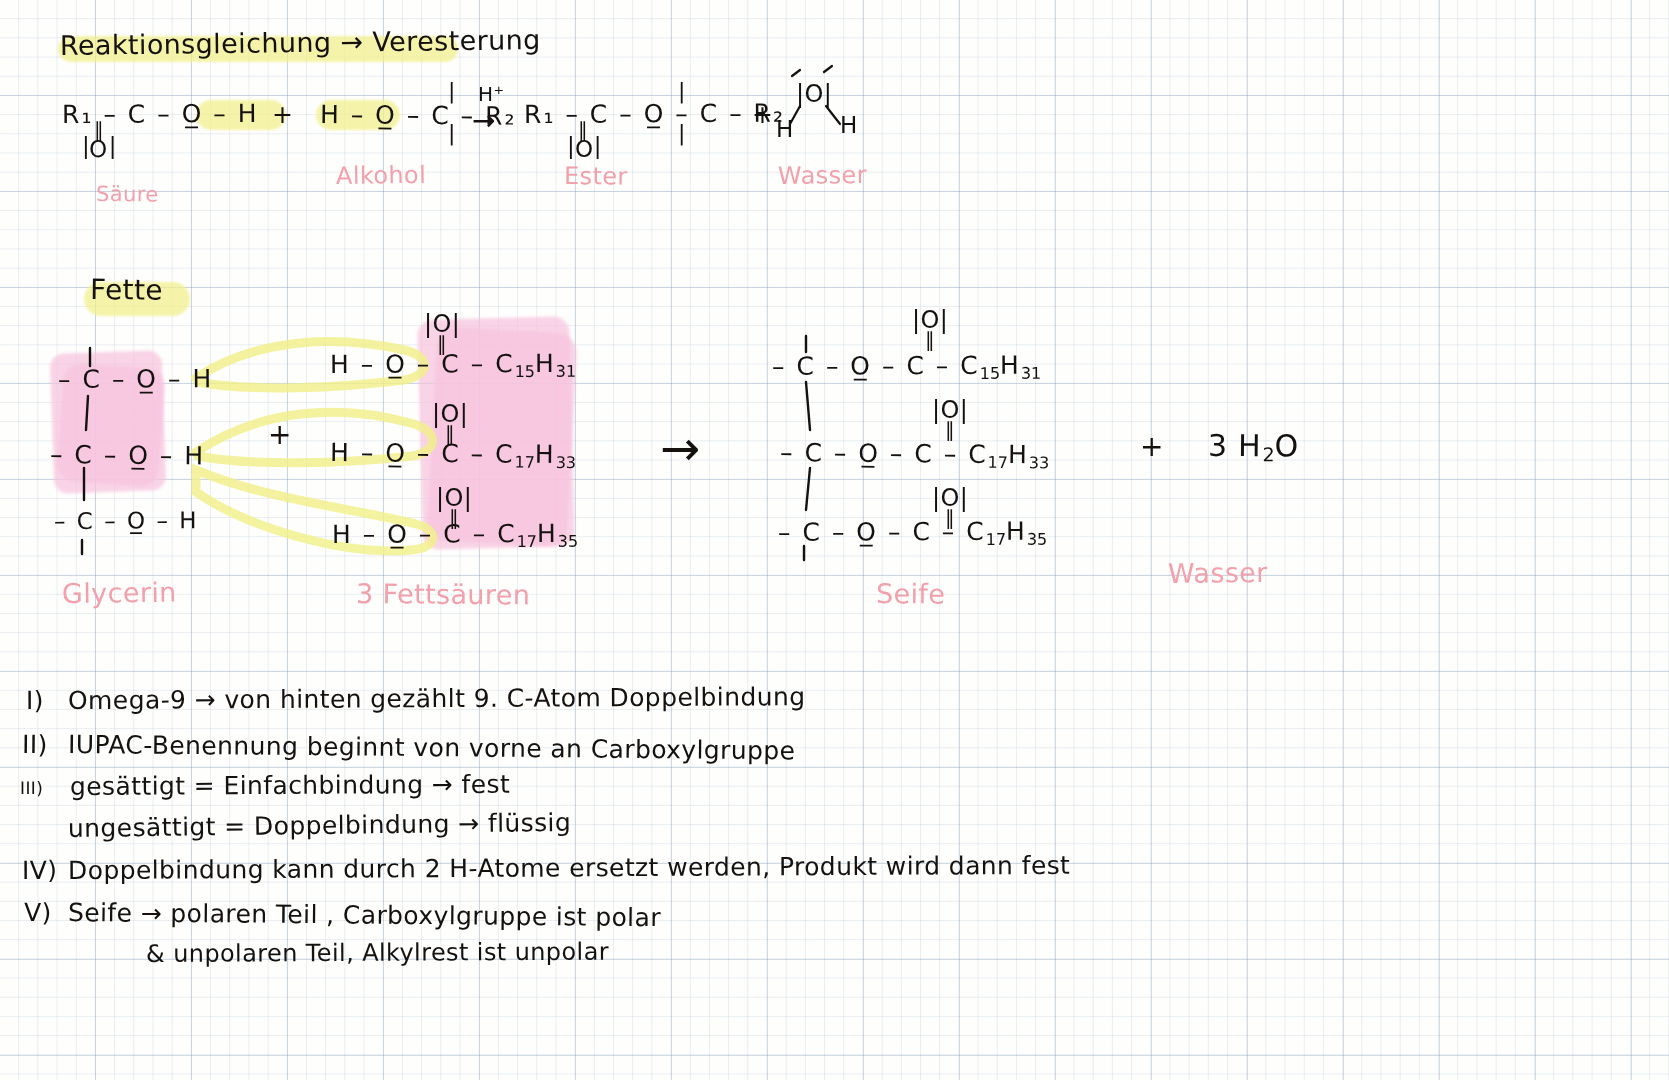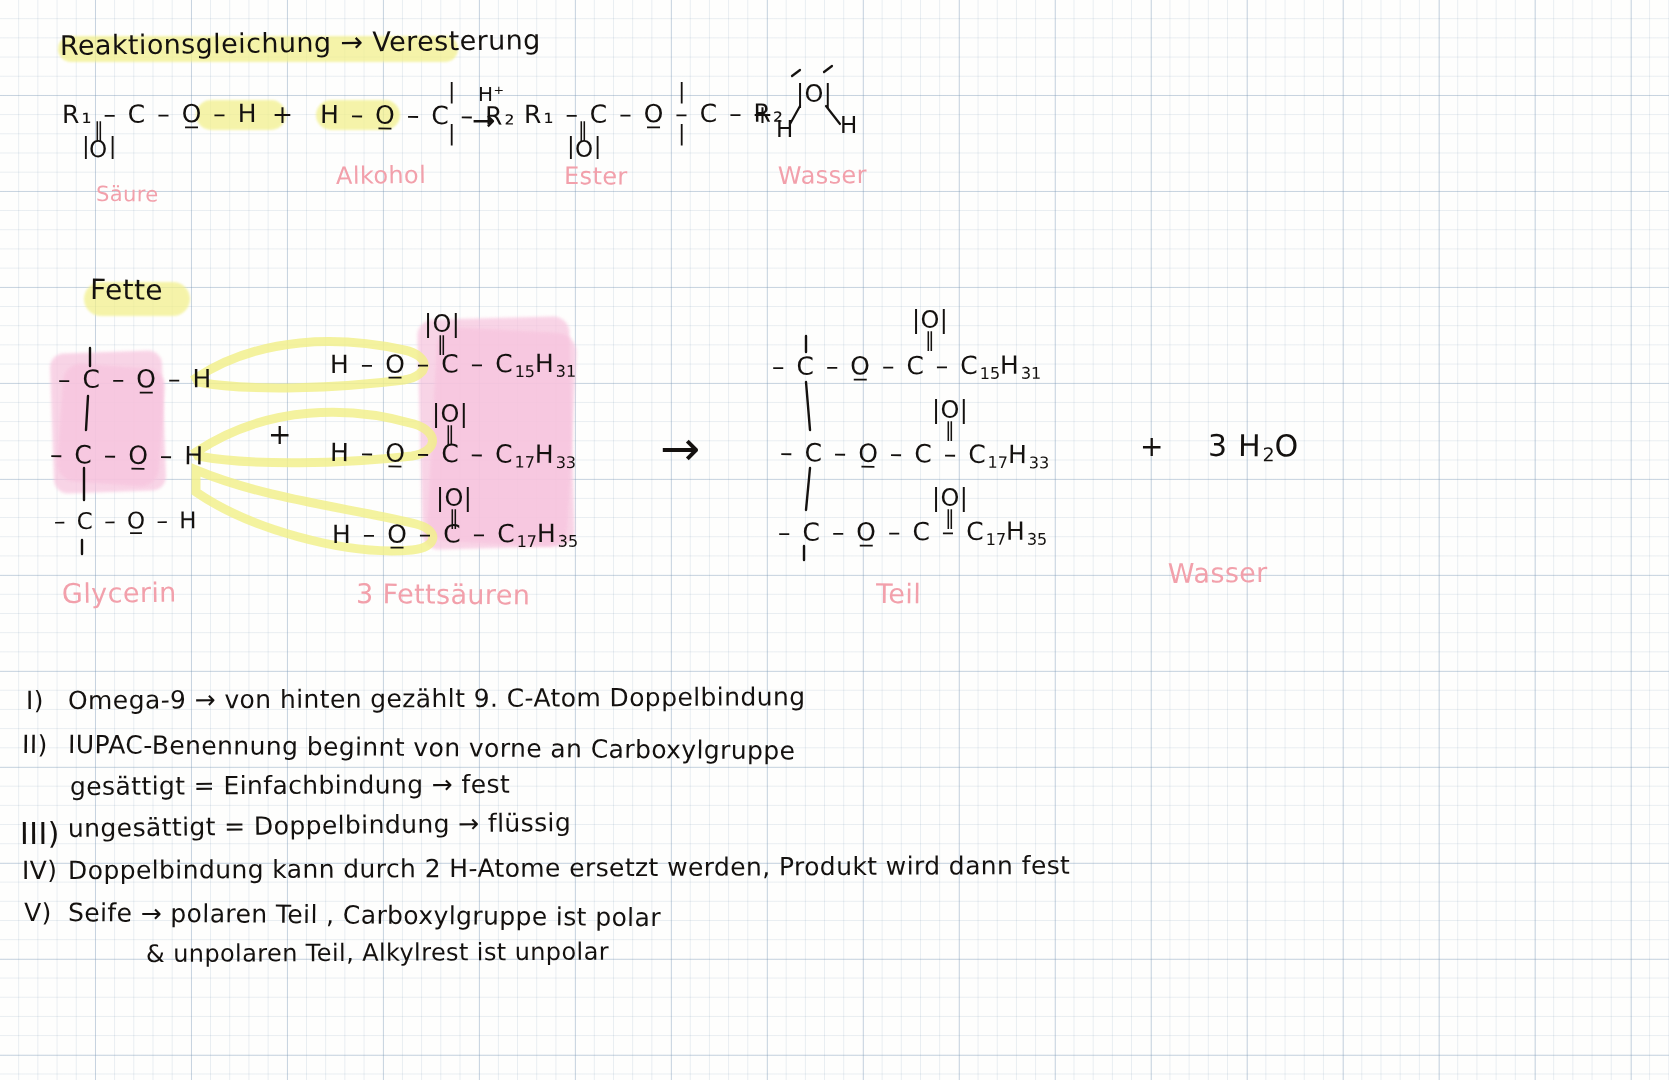--- a/index.html
+++ b/index.html
@@ -186,34 +186,34 @@
 
   <svg class="overlay ink-layer" viewBox="0 0 1669 1080">
     <g stroke="#14110f" stroke-width="2.4" fill="none" stroke-linecap="round">
       <path d="M806,336 L806,352"></path>
       <path d="M806,382 L810,430"></path>
       <path d="M810,468 L806,510"></path>
       <path d="M804,546 L804,560"></path>
     </g>
   </svg>
 
-  <div class="ink hand w2 layer-ink pink" style="left:876px;top:578px;font-size:27px;">Teil</div>
+  <div class="ink hand w2 layer-ink pink" style="left:876px;top:578px;font-size:27px;">Seife</div>
 
   <div class="ink hand chem layer-ink" style="left:1140px;top:430px;font-size:28px;">+</div>
   <div class="ink hand chem layer-ink w3" style="left:1208px;top:428px;font-size:30px;">3</div>
   <div class="ink hand chem layer-ink w2" style="left:1238px;top:428px;font-size:30px;">H<span class="sub" style="font-size:19px;">2</span>O</div>
   <div class="ink hand w1 layer-ink pink" style="left:1168px;top:558px;font-size:27px;">Wasser</div>
 
   <div class="ink hand w3 layer-ink" style="left:26px;top:686px;font-size:25px;">I)</div>
   <div class="ink hand w3 layer-ink" style="left:68px;top:686px;font-size:25px;">Omega-9 → von hinten gezählt  9. C-Atom Doppelbindung</div>
 
   <div class="ink hand w2 layer-ink" style="left:22px;top:730px;font-size:25px;">II)</div>
   <div class="ink hand w2 layer-ink" style="left:68px;top:730px;font-size:25px;">IUPAC-Benennung beginnt von vorne  an Carboxylgruppe</div>
 
-  <div class="ink hand w3 layer-ink" style="left:20px;top:816px;font-size:30px;">III)</div>
+  <div class="ink hand w3 layer-ink" style="left:20px;top:778px;font-size:17px;">III)</div>
   <div class="ink hand w3 layer-ink" style="left:70px;top:772px;font-size:25px;">gesättigt = Einfachbindung  → fest</div>
 
   <div class="ink hand w1 layer-ink" style="left:68px;top:814px;font-size:25px;">ungesättigt = Doppelbindung  → flüssig</div>
 
   <div class="ink hand w3 layer-ink" style="left:22px;top:856px;font-size:25px;text-align:center;">IV)</div>
   <div class="ink hand w3 layer-ink" style="left:68px;top:856px;font-size:25px;">Doppelbindung kann durch  2 H-Atome ersetzt werden, Produkt wird dann fest</div>
 
   <div class="ink hand w2 layer-ink" style="left:24px;top:898px;font-size:25px;">V)</div>
   <div class="ink hand w2 layer-ink" style="left:68px;top:898px;font-size:25px;">Seife → polaren Teil ,  Carboxylgruppe ist polar</div>
 

